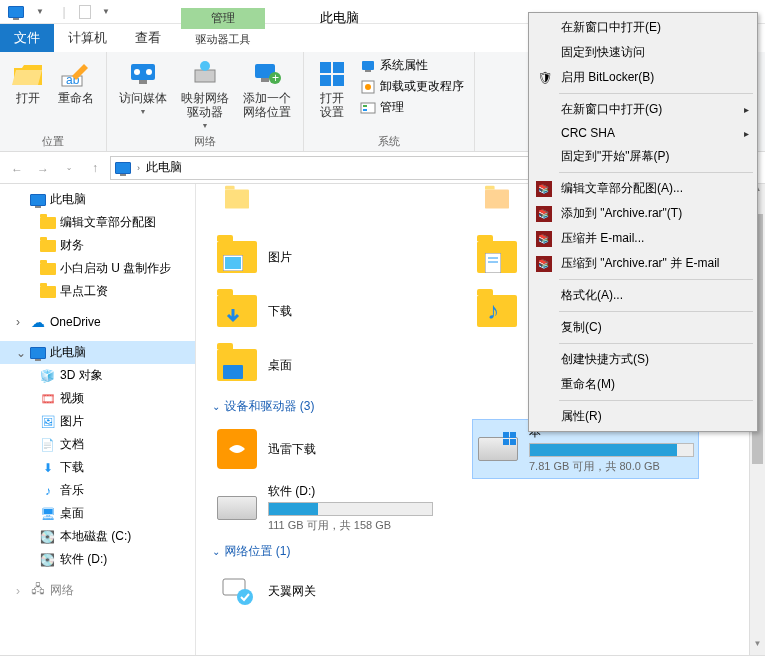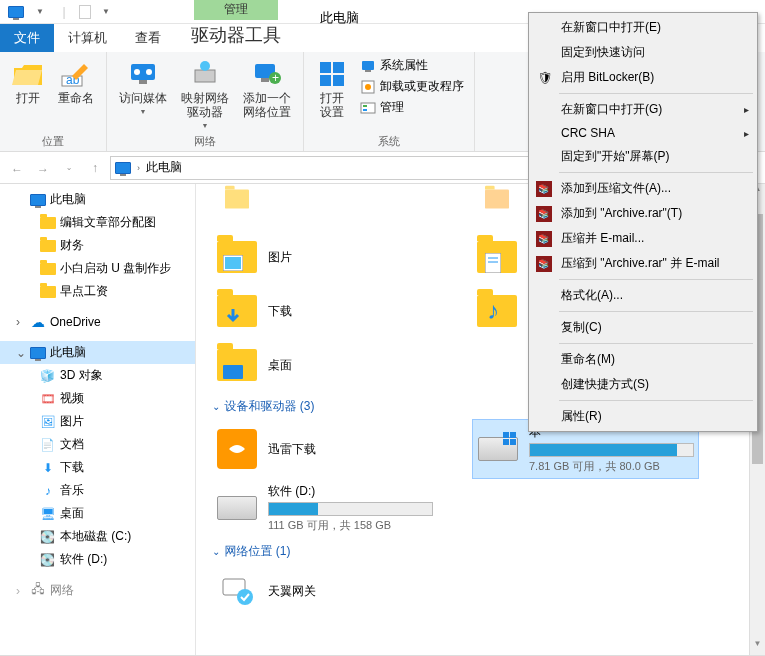--- a/index.html
+++ b/index.html
@@ -8,21 +8,21 @@
 
 .qat { height: 24px; background: #fff; display: flex; align-items: center; padding: 0 4px; border-bottom: 1px solid #e5e5e5; }
 .qat-icon { width: 18px; height: 18px; margin: 0 3px; display: flex; align-items: center; justify-content: center; }
 
 
 .ribbon-tabs { height: 28px; background: #fff; display: flex; align-items: flex-end; }
 .tab { padding: 5px 14px; cursor: pointer; color: #333; font-size: 13px; }
 .tab.active-file { background: #1979ca; color: #fff; }
 .tab-tool-group { display: flex; flex-direction: column; align-items: center; }
 .tab-tool-header { background: #a0d89a; color: #333; padding: 2px 30px; font-size: 12px; margin-bottom:-2px;}
-.tab-tool { padding: 5px 10px; font-size: 18px; }
+.tab-tool { padding: 5px 10px; font-size: 11px; }
 .tab-title { padding: 5px 20px; font-size: 13px; position: absolute; top: 4px; left: 300px; }
 
 
 .ribbon { height: 100px; background: #f5f6f7; border-bottom: 1px solid #ddd; display: flex; }
 .ribbon-group { border-right: 1px solid #e0e0e0; display: flex; flex-direction: column; justify-content: space-between; padding: 4px 8px 2px 8px; }
 .ribbon-items { display: flex; gap: 6px; flex: 1; align-items: flex-start; }
 .ribbon-btn { display: flex; flex-direction: column; align-items: center; justify-content: flex-start; gap: 2px; padding: 2px 4px; cursor: pointer; min-width: 34px; }
 .ribbon-btn-lg .ribbon-icon { width: 32px; height: 32px; }
 .ribbon-label { font-size: 12px; color: #333; text-align: center; white-space: pre-line; line-height: 1.15; }
 .ribbon-group-name { text-align: center; font-size: 11px; color: #666; padding-top: 2px; }
@@ -484,21 +484,21 @@
     </div>
   <div class="ctx-item ctx-sub">
       <span>CRC SHA</span>
     </div>
   <div class="ctx-item">
       <span>固定到"开始"屏幕(P)</span>
     </div>
   <div class="ctx-sep"></div>
   <div class="ctx-item">
       <span class="ctx-icon" style="background:#8b1a1a;width:16px;height:16px;display:flex;align-items:center;justify-content:center;color:#fff;font-size:9px">📚</span>
-      <span>添加到压缩文件(A)...</span>
+      <span>编辑文章部分配图(A)...</span>
     </div>
   <div class="ctx-item">
       <span class="ctx-icon" style="background:#8b1a1a;width:16px;height:16px;display:flex;align-items:center;justify-content:center;color:#fff;font-size:9px">📚</span>
       <span>添加到 "Archive.rar"(T)</span>
     </div>
   <div class="ctx-item">
       <span class="ctx-icon" style="background:#8b1a1a;width:16px;height:16px;display:flex;align-items:center;justify-content:center;color:#fff;font-size:9px">📚</span>
       <span>压缩并 E-mail...</span>
     </div>
   <div class="ctx-item">
@@ -508,22 +508,22 @@
   <div class="ctx-sep"></div>
   <div class="ctx-item">
       <span>格式化(A)...</span>
     </div>
   <div class="ctx-sep"></div>
   <div class="ctx-item">
       <span>复制(C)</span>
     </div>
   <div class="ctx-sep"></div>
   <div class="ctx-item">
+      <span>创建快捷方式(S)</span>
+    </div>
+  <div class="ctx-item">
       <span>重命名(M)</span>
     </div>
-  <div class="ctx-item">
-      <span>创建快捷方式(S)</span>
-    </div>
   <div class="ctx-sep"></div>
   <div class="ctx-item">
       <span>属性(R)</span>
     </div>
 </div>
 
 </body></html>

